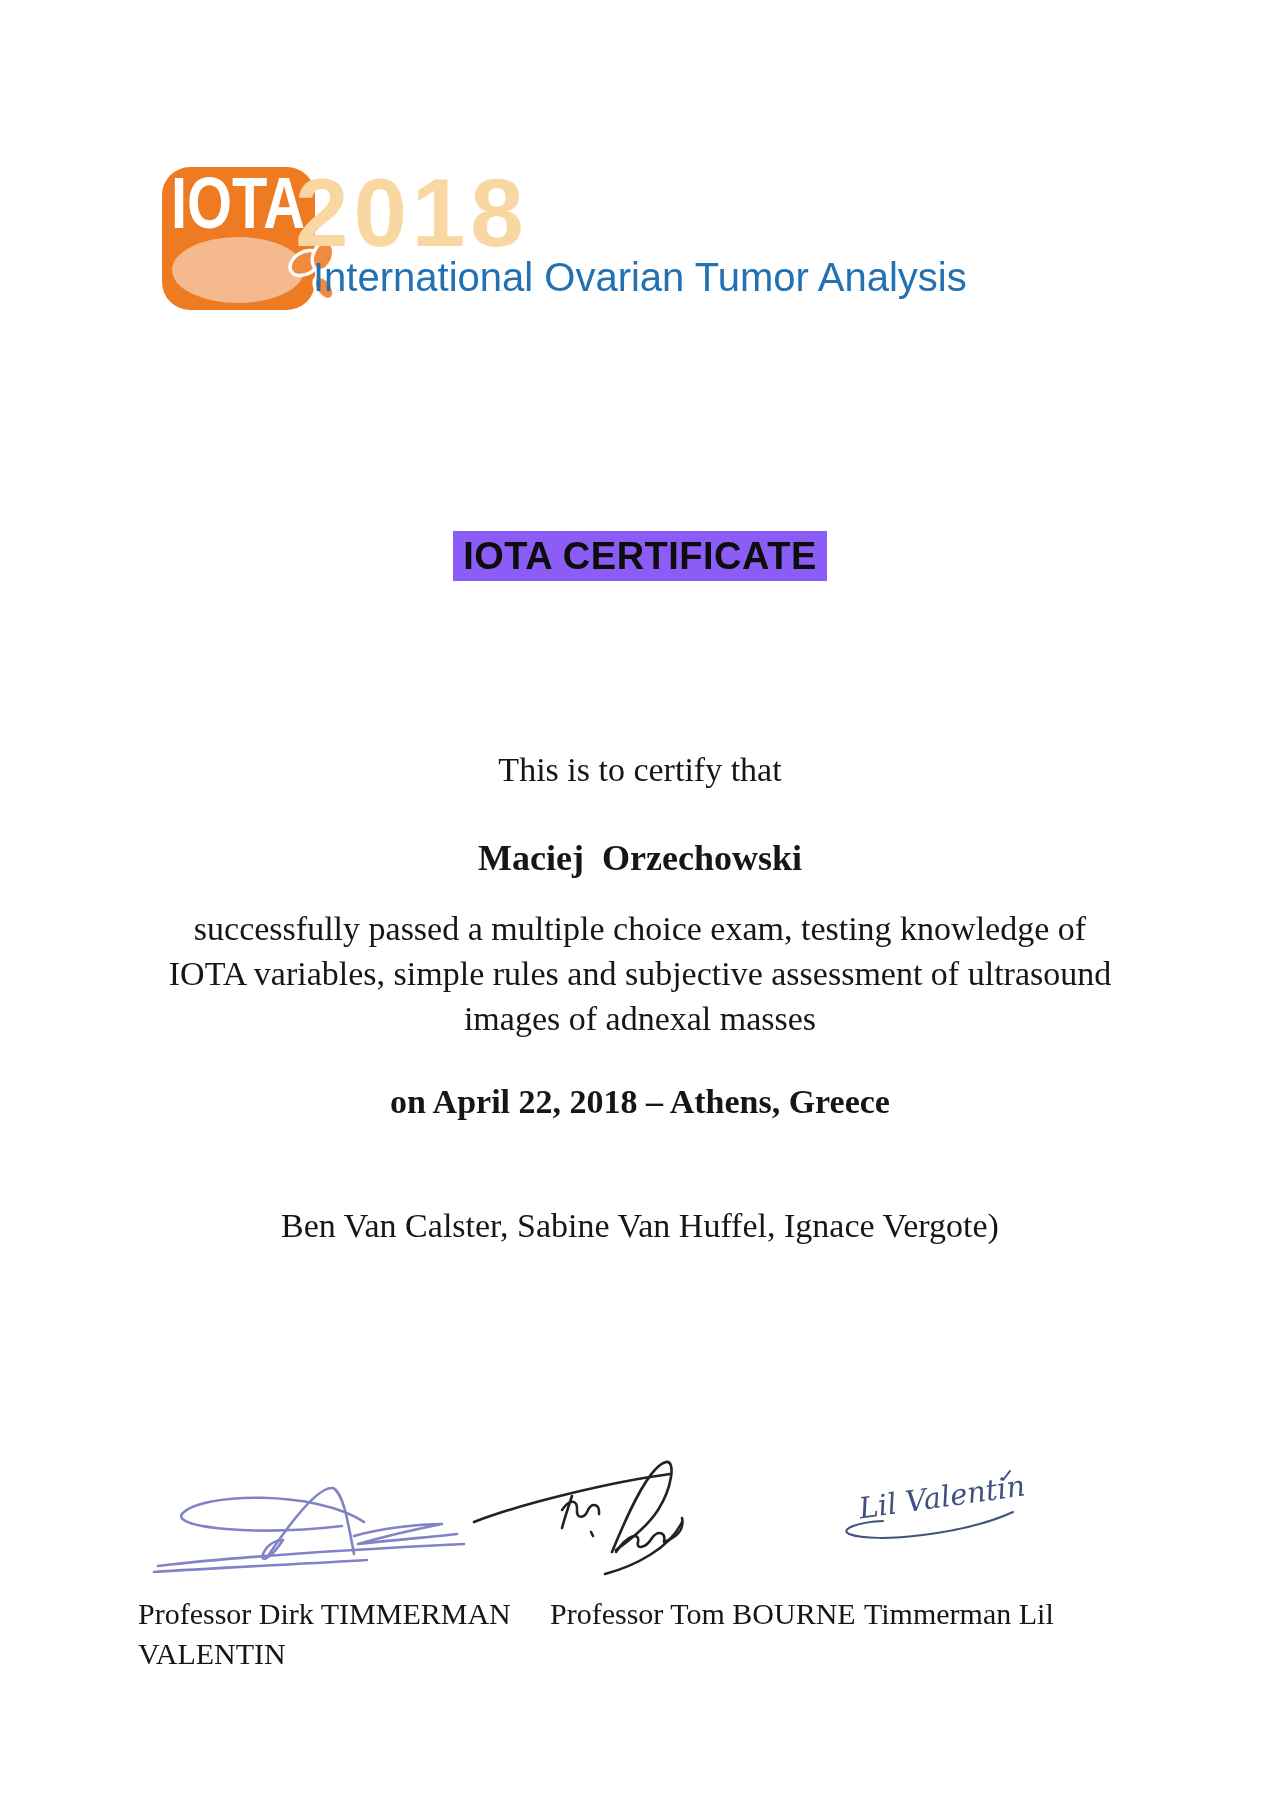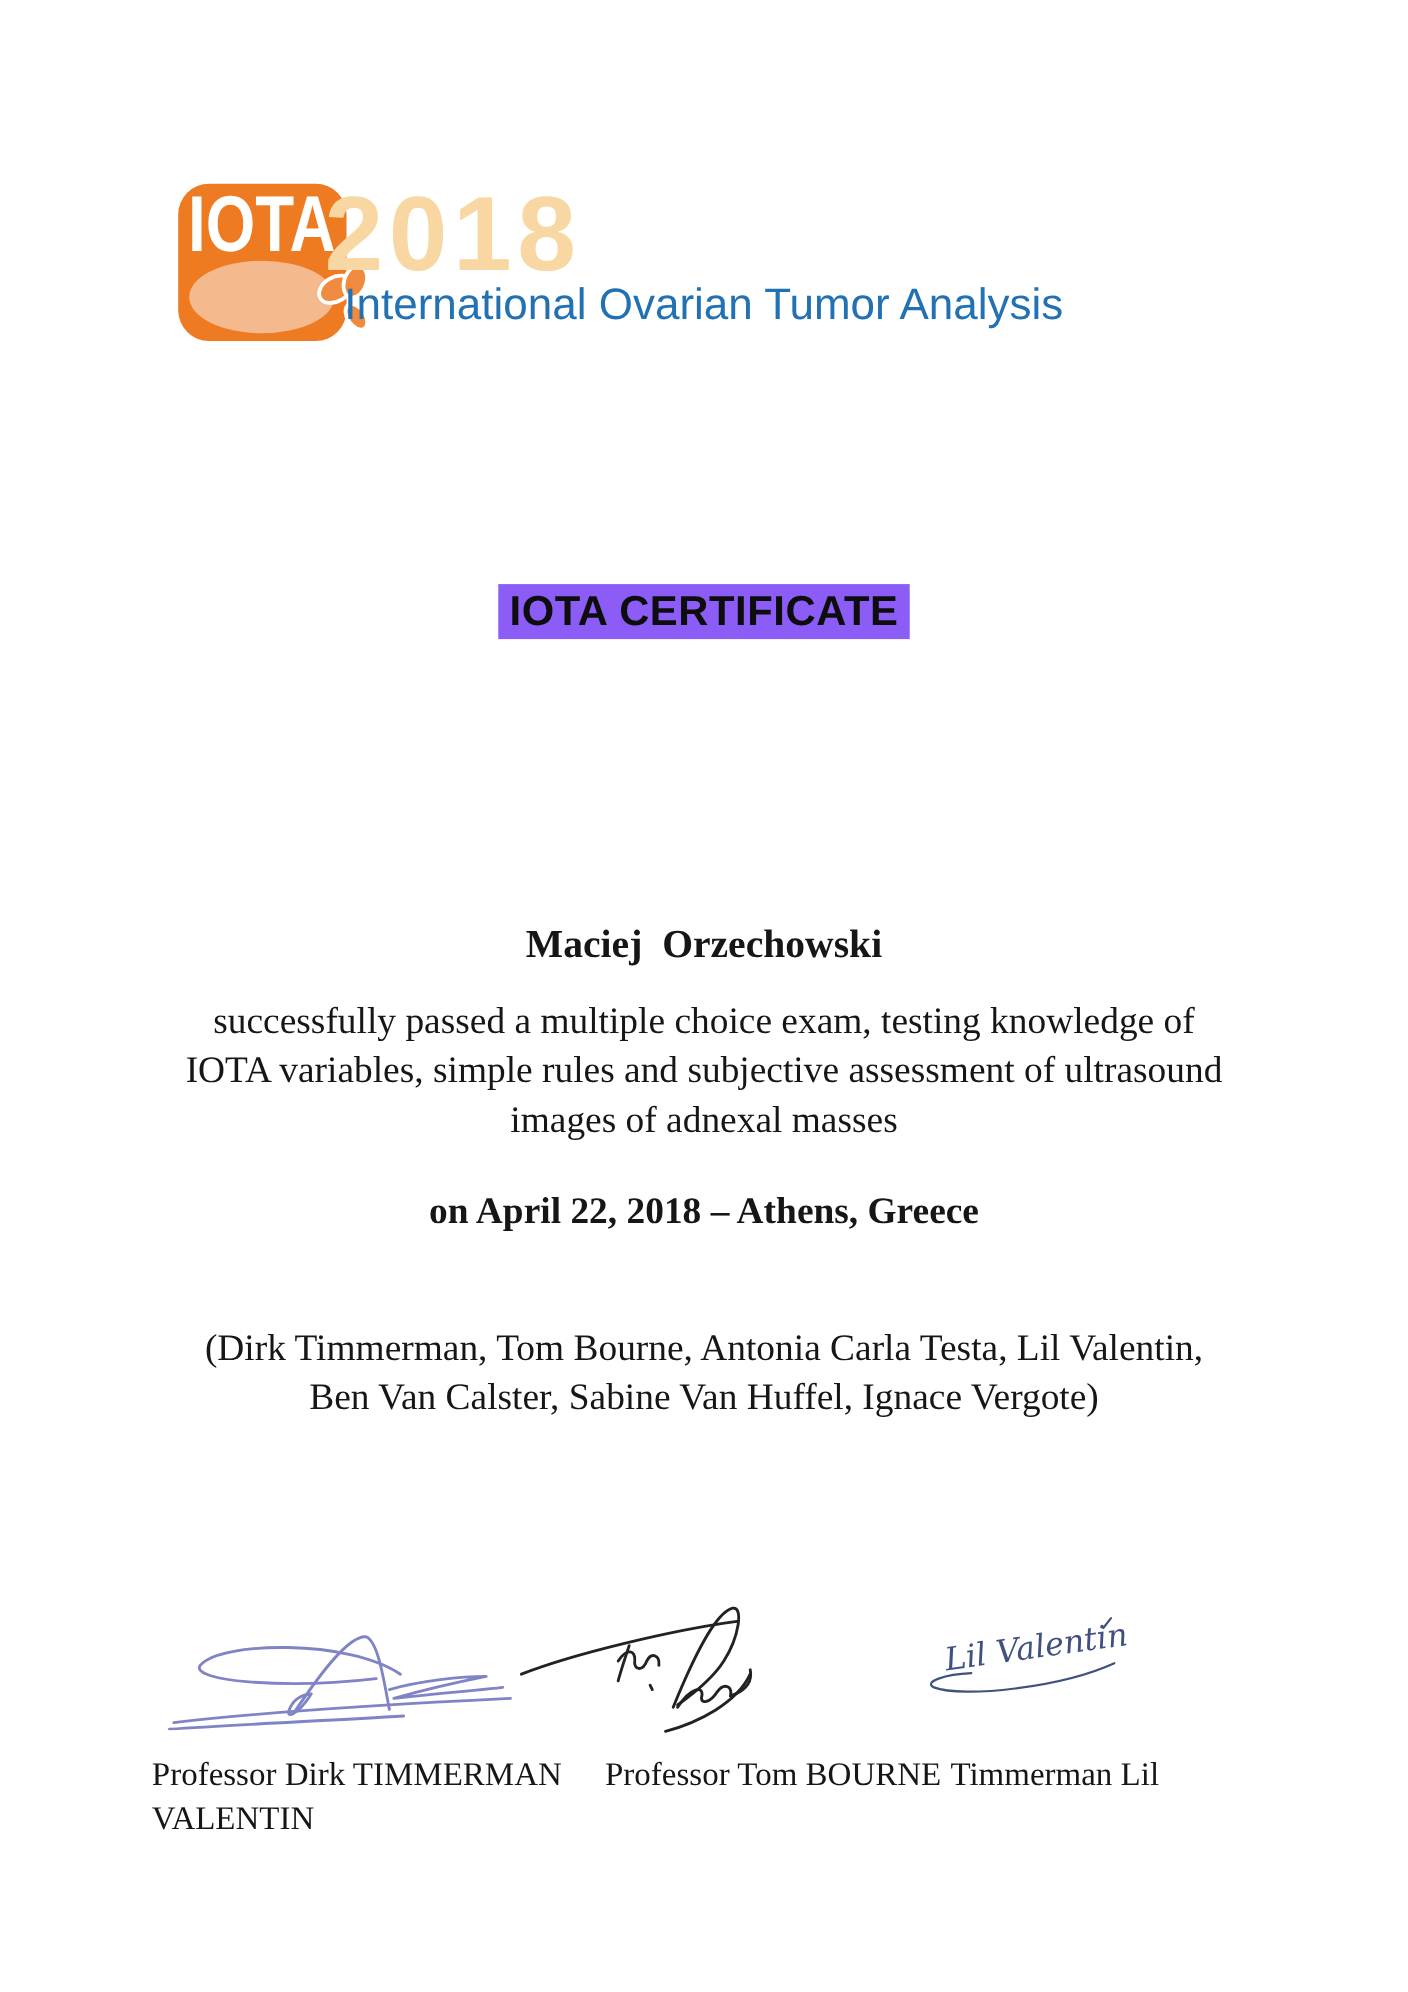--- a/index.html
+++ b/index.html
@@ -74,32 +74,32 @@
       <ellipse cx="169" cy="128" rx="8" ry="13" fill="#EF8A3F" stroke="#ffffff" stroke-width="3.5" transform="rotate(-35 169 128)"></ellipse>
     </g>
   </svg>
   <div class="logo-year">2018</div>
   <div class="logo-subtitle">International Ovarian Tumor Analysis</div>
 
   <div class="heading-row">
     <span class="heading">IOTA CERTIFICATE</span>
   </div>
 
+  <div class="line certify">This is to certify that</div>
   <div class="line name">Maciej  Orzechowski</div>
 
   <div class="block statement">
     <div>successfully passed a multiple choice exam, testing knowledge of</div>
     <div>IOTA variables, simple rules and subjective assessment of ultrasound</div>
     <div>images of adnexal masses</div>
   </div>
 
   <div class="line date-line">on April 22, 2018 – Athens, Greece</div>
 
   <div class="block committee">
-    <div>(Dirk Timmerman, Tom Bourne, Antonia Carla Testa, Lil Valentin,</div>
     <div>Ben Van Calster, Sabine Van Huffel, Ignace Vergote)</div>
   </div>
 
   <svg class="sig sig-dirk" viewBox="0 0 320 95">
     <g stroke="#8084C6" stroke-width="2.6">
       <path d="M212,44 C165,12 48,14 30,36 C20,50 105,58 190,48"></path>
       <path d="M116,78 C140,42 166,8 181,10 C192,15 197,50 202,76"></path>
       <path d="M131,62 C118,82 106,86 112,74 C116,66 124,62 131,62"></path>
       <path d="M202,58 C230,50 268,46 290,46 C250,54 220,62 206,66 C240,62 290,58 305,56"></path>
       <path d="M6,88 C90,78 230,70 312,66"></path>

